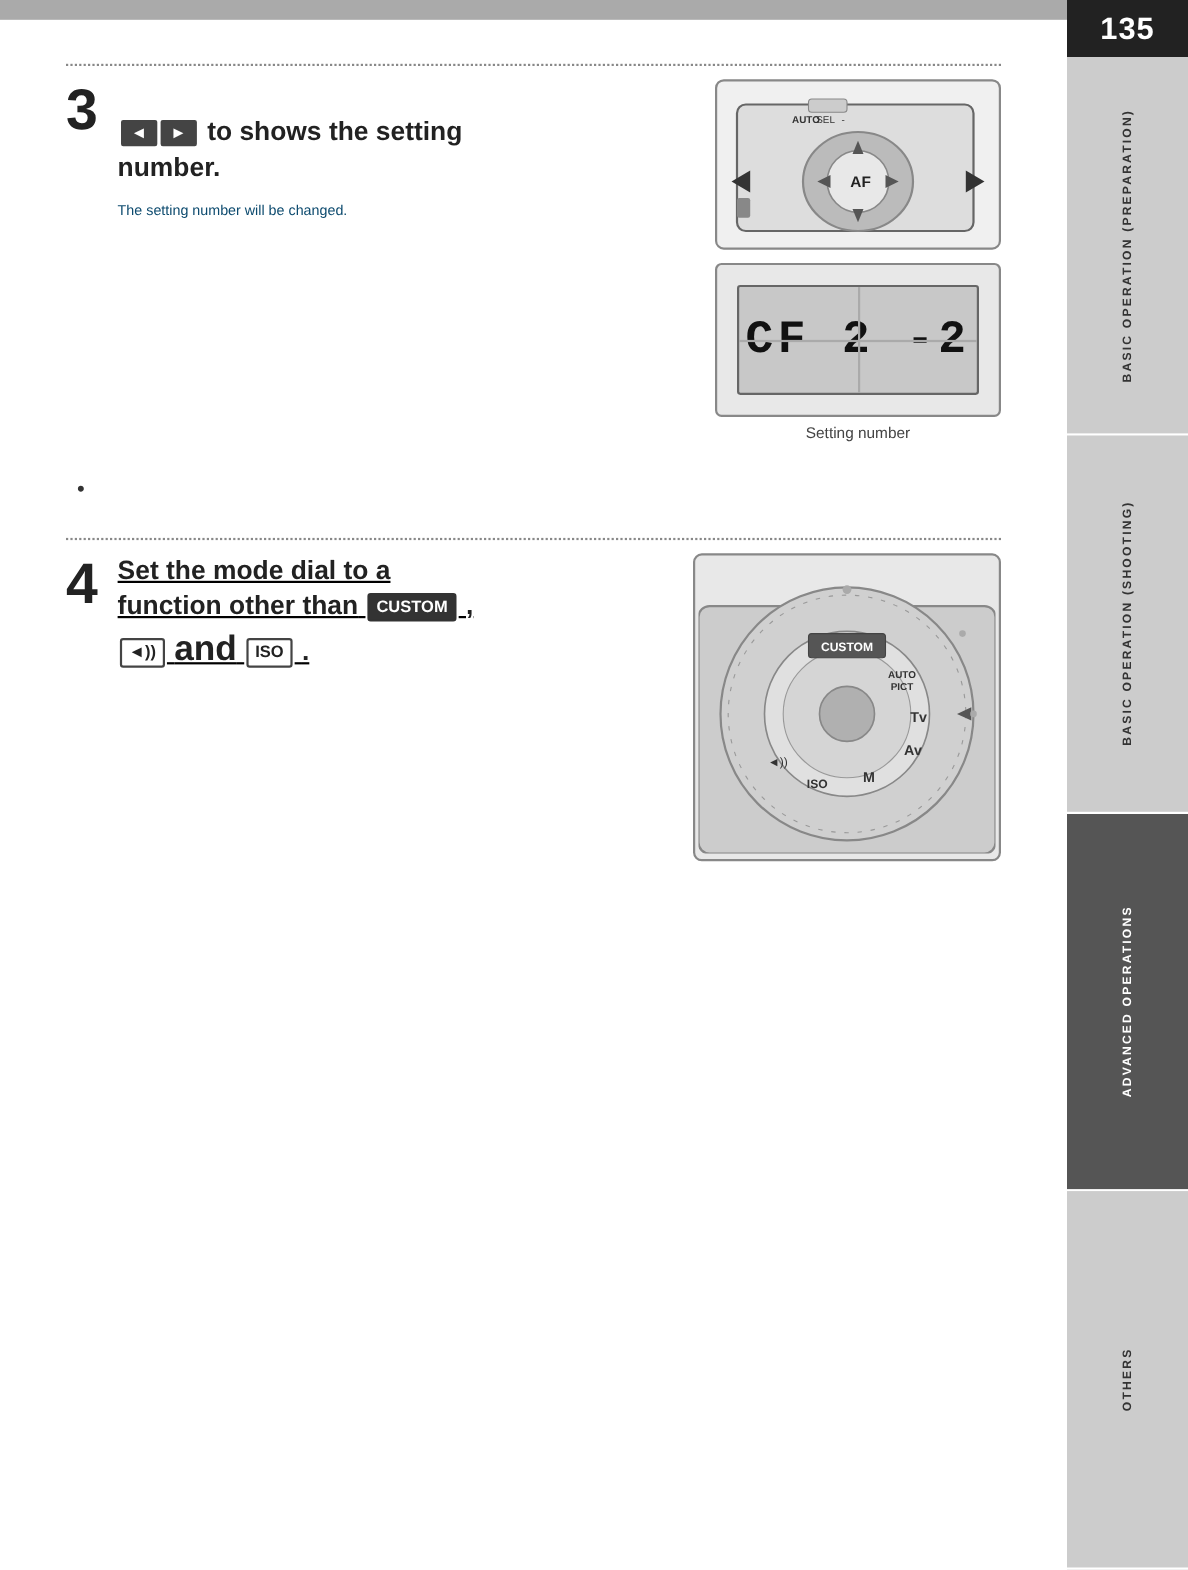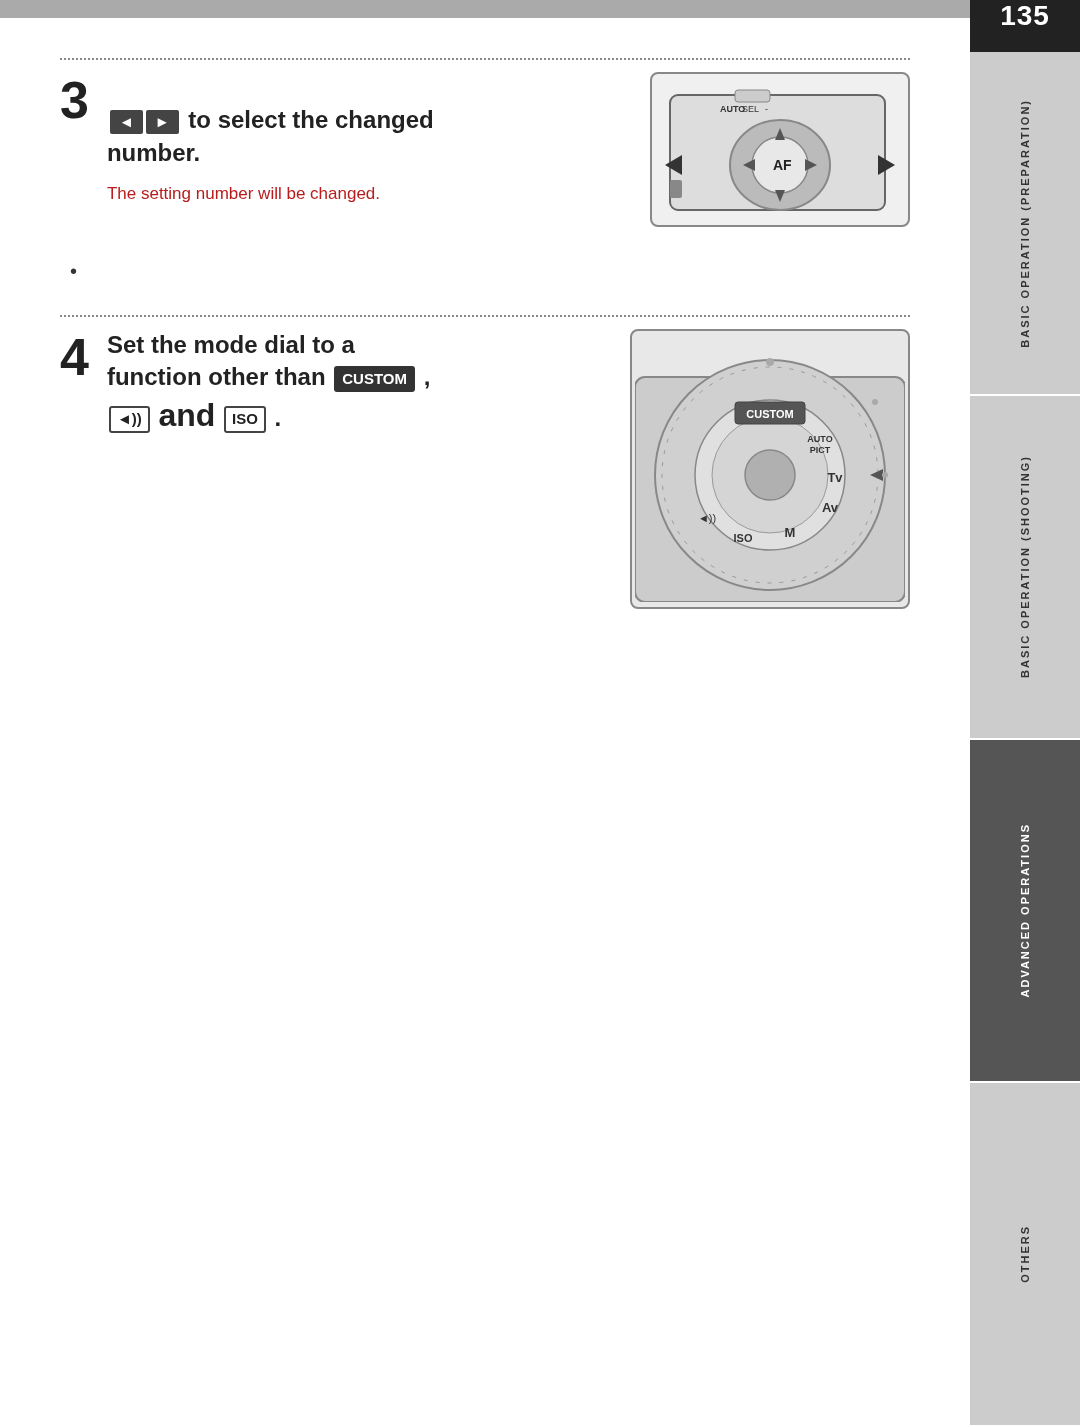--- a/index.html
+++ b/index.html
@@ -22,21 +22,21 @@
     }
 
     
     .page-number-badge {
       position: absolute;
       top: 0; right: 0;
       width: 110px;
       height: 52px;
       background: #222;
       display: flex;
-      align-items: flex-start;
+      align-items: center;
       justify-content: center;
     }
     .page-number-badge span {
       color: #fff;
       font-size: 28px;
       font-weight: bold;
       letter-spacing: 1px;
     }
 
     
@@ -107,22 +107,22 @@
 
     .section-heading {
       font-size: 24px;
       font-weight: bold;
       color: #222;
       line-height: 1.35;
       margin-bottom: 12px;
     }
 
     .section-body {
-      font-size: 17px;
-      color: #b91c1c;
+      font-size: 13px;
+      color: #0c4a6e;
       line-height: 1.5;
       margin-top: 8px;
     }
 
     
     .dotted-top {
       border-top: 2px dotted #888;
       padding-top: 12px;
     }
 
@@ -232,20 +232,21 @@
     .section4-container {
       display: flex;
       align-items: flex-start;
       gap: 0;
       margin-top: 10px;
     }
 
     .section4-text {
       flex: 1;
       padding-right: 20px;
+      text-decoration: underline;
     }
 
     .section4-images {
       min-width: 260px;
     }
 
     
     .mode-dial-img {
       width: 280px;
       height: 280px;
@@ -326,21 +327,21 @@
 
   <div class="section dotted-top">
     <div class="section-number">3</div>
     <div class="section-text">
       <div class="section-heading">
         <br>
         <span class="arrows-inline">
           <span class="arrow-btn">◄</span>
           <span class="arrow-btn">►</span>
         </span>
-        <span>to select the changed</span><br>
+        <span>to shows the setting</span><br>
         <span>number.</span>
       </div>
       <div class="section-body">The setting number will be changed.</div>
     </div>
     <div class="section-images">
 
       <div class="controller-img">
         <svg width="240" height="140" viewBox="0 0 240 140">
 
           <rect x="10" y="15" width="215" height="115" rx="8" fill="#ddd" stroke="#666" stroke-width="2"></rect>
@@ -362,20 +363,29 @@
           <polygon points="5,85 22,75 22,95" fill="#333"></polygon>
 
           <polygon points="235,85 218,75 218,95" fill="#333"></polygon>
 
           <rect x="10" y="100" width="12" height="18" rx="2" fill="#888"></rect>
 
           <rect x="75" y="10" width="35" height="12" rx="3" fill="#ccc" stroke="#888" stroke-width="1"></rect>
         </svg>
       </div>
 
+      <div style="position:relative;">
+        <div class="lcd-img">
+          <div class="lcd-screen">
+            <div class="lcd-grid"></div>
+            <span class="lcd-text">CF 2 -2</span>
+          </div>
+        </div>
+        <div class="setting-number-label">Setting number</div>
+      </div>
     </div>
   </div>
 
   <div class="bullet-section">
     <p>
       <span class="bullet-dot">•</span>
     </p>
   </div>
 
   <div class="section4-container dotted-top">

